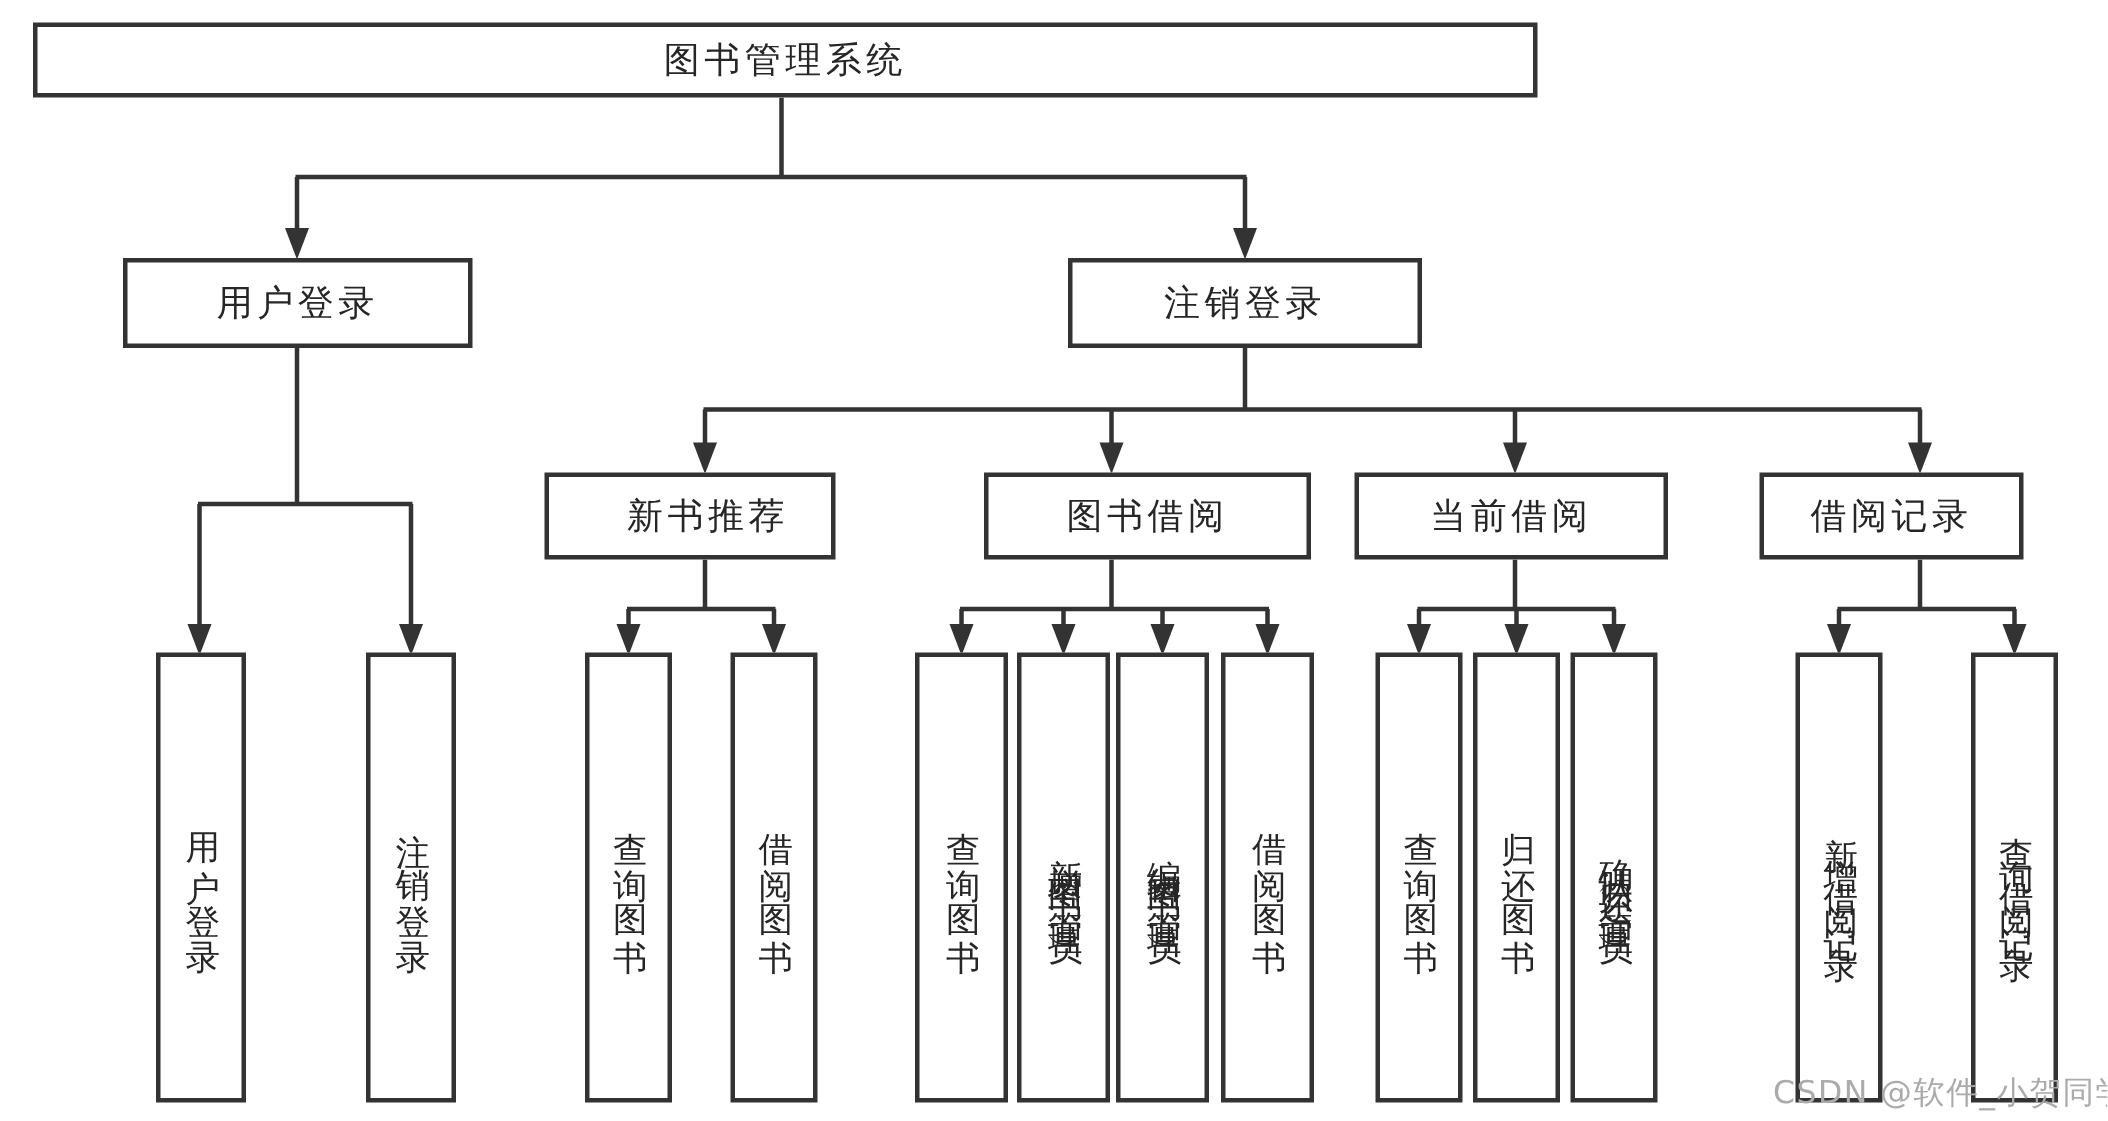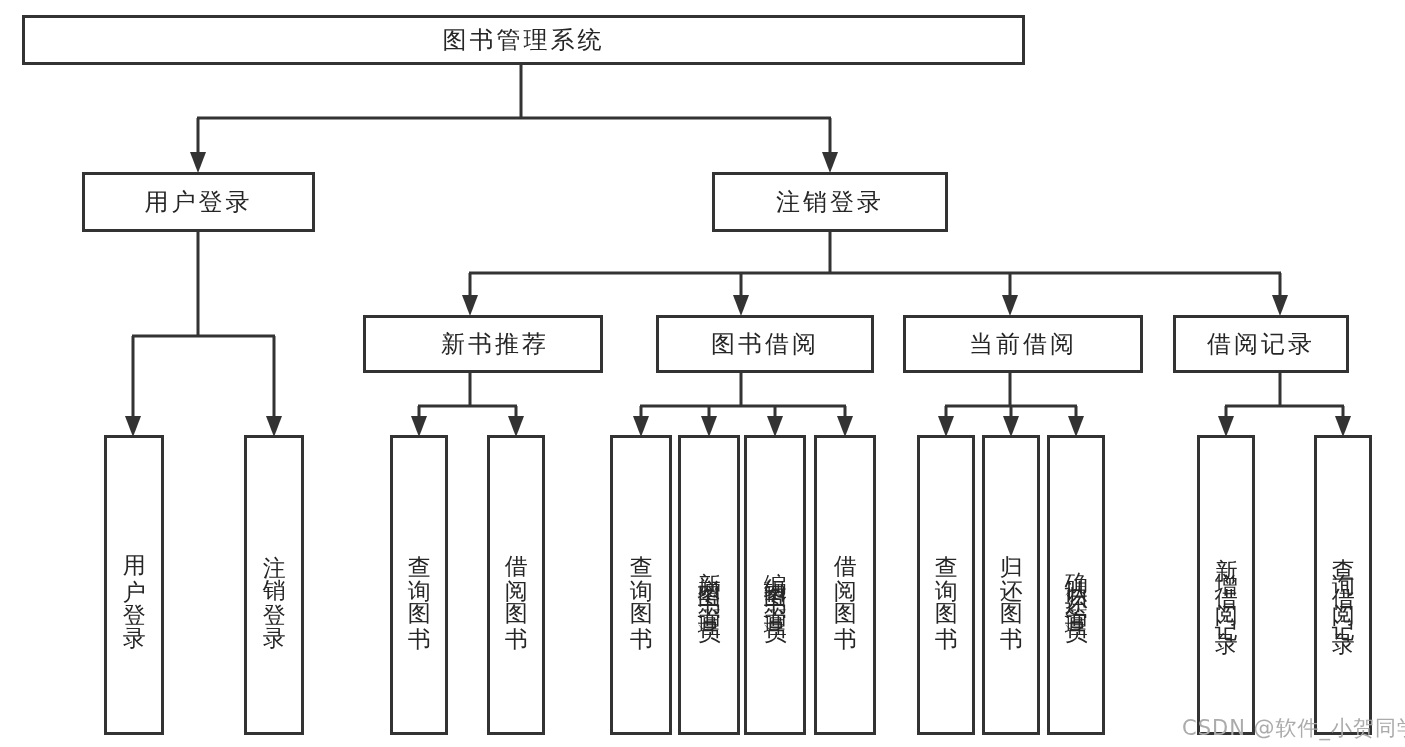--- a/index.html
+++ b/index.html
@@ -82,27 +82,27 @@
     <span class="hlabel">图书管理系统</span>
   </div>
 
   <div class="box lvl2a">
     <span class="hlabel">用户登录</span>
   </div>
   <div class="box lvl2b">
     <span class="hlabel">注销登录</span>
   </div>
 
-  <div class="box lvl3" style="left:363px;width:240px;padding-left:24px;">
+  <div class="box lvl3" style="left:363px;width:194px;padding-left:24px;">
     <span class="hlabel">新书推荐</span>
   </div>
   <div class="box lvl3" style="left:656px;width:218px;">
     <span class="hlabel">图书借阅</span>
   </div>
-  <div class="box lvl3" style="left:903px;width:240px;text-align:right;">
+  <div class="box lvl3" style="left:903px;width:209px;text-align:right;">
     <span class="hlabel">当前借阅</span>
   </div>
   <div class="box lvl3" style="left:1173px;width:176px;">
     <span class="hlabel">借阅记录</span>
   </div>
 
   <div class="box leaf" style="left:104px;width:60px;">
     <span class="vtext sp-wide">用户登录</span>
   </div>
   <div class="box leaf" style="left:244px;width:60px;">

